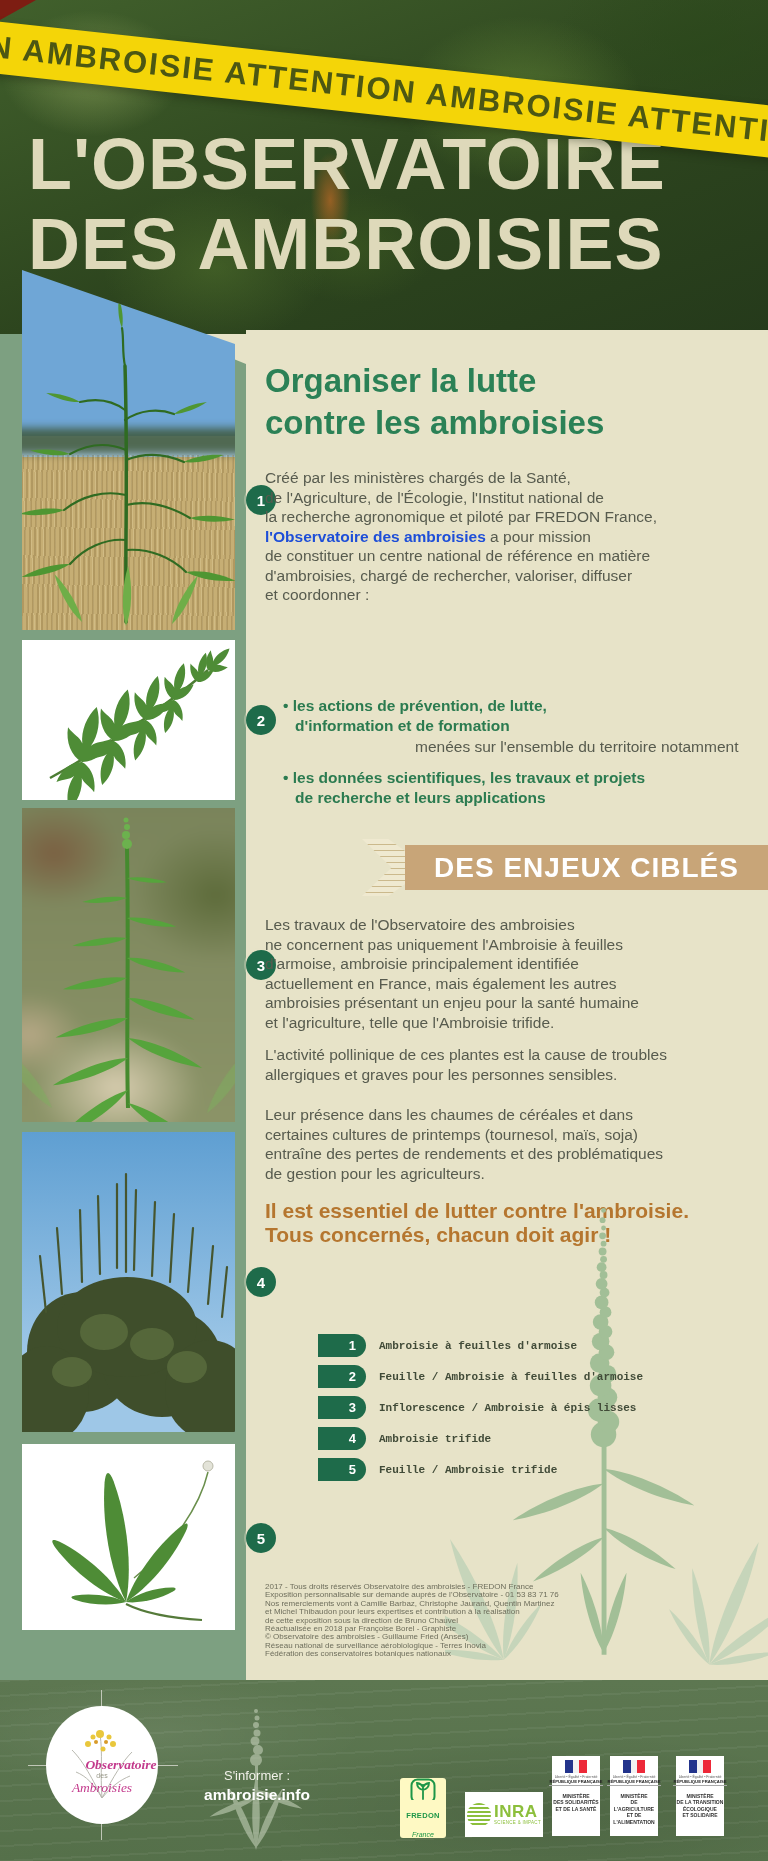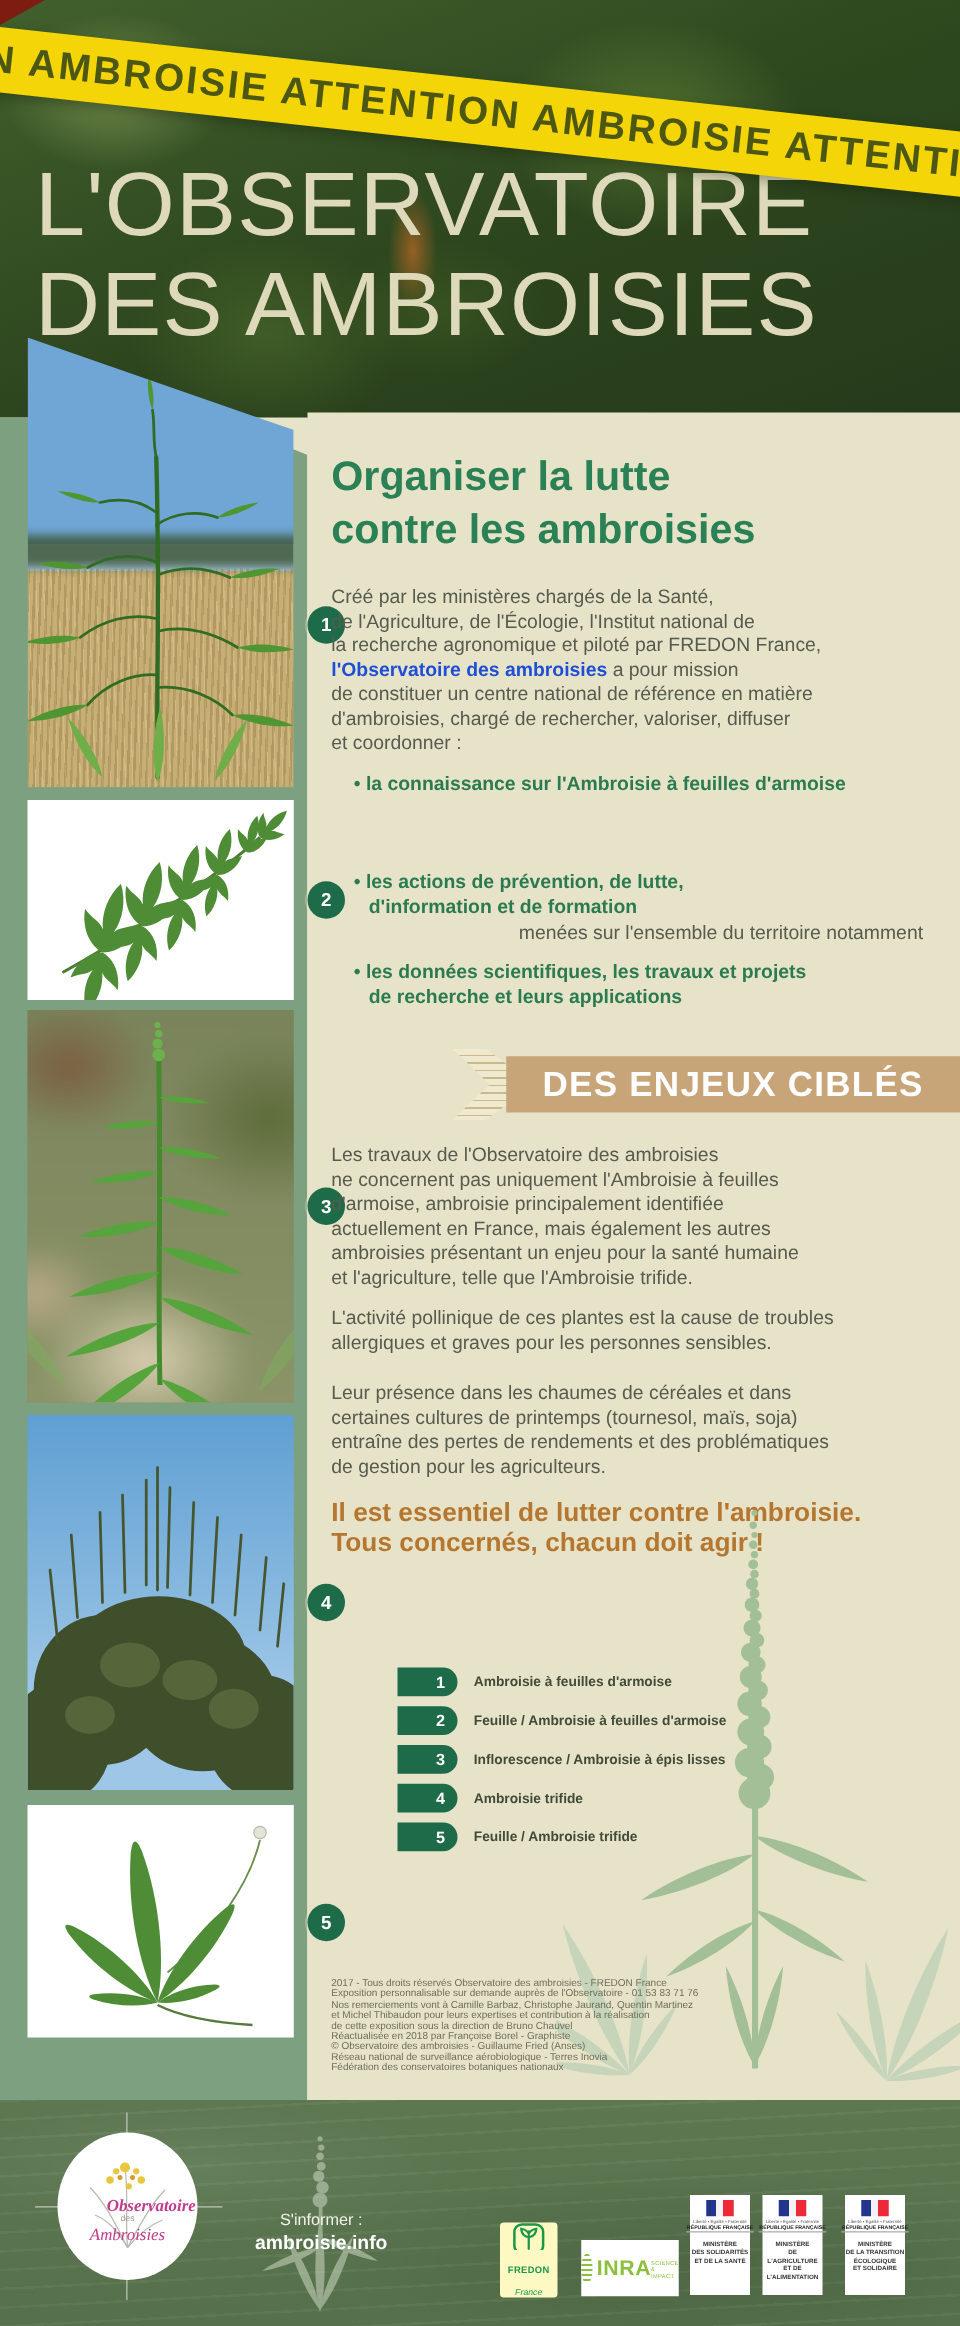--- a/index.html
+++ b/index.html
@@ -16,21 +16,21 @@
       radial-gradient(26px 64px at 43% 60%, rgba(158,98,36,.92), transparent 75%),
       radial-gradient(120px 80px at 46% 74%, rgba(64,94,34,.55), transparent 70%),
       radial-gradient(220px 150px at 92% 14%, rgba(42,72,26,.6), transparent 70%),
       radial-gradient(160px 110px at 28% 80%, rgba(88,122,48,.45), transparent 70%),
       linear-gradient(160deg,#41602c,#2d451e 55%,#253a1b);}
   #red-corner{left:0;top:0;width:0;height:0;border-top:20px solid #7d1d12;border-right:36px solid transparent;}
   #tape{left:-34px;top:18px;width:880px;height:52px;background:#f4d508;
     transform:rotate(6.2deg);transform-origin:left top;display:flex;align-items:center;
     overflow:hidden;white-space:nowrap;color:#4c5713;font-weight:bold;font-size:31px;
     letter-spacing:2px;box-shadow:0 4px 9px rgba(20,30,10,.35);}
-  #title{left:28px;top:124px;font-size:72px;line-height:80px;font-weight:normal;
+  #title{left:28px;top:124px;font-size:72px;line-height:80px;font-weight:bold;
     color:#ded9ba;letter-spacing:1px;}
 
   
   #sidebar{left:0;top:318px;width:246px;height:1362px;background:#7da081;
     clip-path:polygon(0 16px,172px 16px,246px 46px,246px 1362px,0 1362px);}
   #cream{left:246px;top:330px;width:522px;height:1350px;background:#e7e3c8;}
 
   
   .photo{left:22px;width:213px;overflow:hidden;background:#fff;}
   #photo1{top:270px;height:360px;clip-path:polygon(0 0,100% 74px,100% 100%,0 100%);
@@ -77,21 +77,21 @@
   #p-enjeux3{left:265px;top:1105px;width:510px;}
   #callout{left:265px;top:1199px;width:510px;font-size:21px;line-height:24px;
     font-weight:bold;color:#b5762f;}
 
   
   #legend{left:318px;top:1334px;display:flex;flex-direction:column;gap:8px;}
   .legend-row{display:flex;align-items:center;height:23px;}
   .legend-tab{width:48px;height:23px;background:#1e6b4a;border-radius:0 12px 12px 0;
     color:#fff;font-size:13px;font-weight:bold;display:flex;align-items:center;
     justify-content:flex-end;padding-right:10px;box-sizing:border-box;}
-  .legend-label{margin-left:13px;font-size:11px;font-weight:bold;color:#414b38;}
+  .legend-label{margin-left:13px;font-size:11px;font-weight:bold;color:#414b38;font-family:Liberation Mono, monospace;}
 
   #credits{left:265px;top:1583px;width:330px;font-size:8px;line-height:8.4px;color:#6e6e5c;}
 
   
   #footer{left:0;top:1680px;width:768px;height:181px;
     background:
       radial-gradient(300px 80px at 20% 30%, rgba(255,255,255,.07), transparent 70%),
       radial-gradient(420px 110px at 72% 72%, rgba(0,0,0,.10), transparent 70%),
       repeating-linear-gradient(177deg, rgba(255,255,255,.05) 0 2px, transparent 2px 15px),
       linear-gradient(#5d7751,#55704a);}
@@ -109,21 +109,21 @@
   #sinformer-site{position:absolute;left:0;top:88px;width:150px;color:#fff;
     font-size:15.5px;font-weight:bold;}
   #fredon{left:400px;top:1778px;width:46px;height:60px;background:#fef9c3;border-radius:3px;
     display:flex;flex-direction:column;align-items:center;justify-content:center;gap:11px;}
   #fredon .fname{font-size:7.5px;font-weight:bold;color:#1d9648;letter-spacing:.3px;}
   #fredon .fsub{font-size:7px;font-style:italic;color:#1d9648;}
   #inra{left:465px;top:1792px;width:78px;height:45px;background:#fff;display:flex;
     align-items:center;justify-content:center;gap:3px;}
   #inra .sphere{width:24px;height:24px;border-radius:50%;
     background:repeating-linear-gradient(180deg,#8cbf3c 0 2px,#fff 2px 4px);}
-  #inra .itext{display:flex;flex-direction:row;align-items:flex-end;}
+  #inra .itext{display:flex;flex-direction:column;align-items:flex-start;}
   #inra .iname{font-size:17px;font-weight:bold;color:#8cbf3c;line-height:16px;letter-spacing:.5px;}
   #inra .isub{font-size:4.5px;color:#8cbf3c;letter-spacing:.3px;}
   .ministry{top:1756px;width:48px;height:80px;background:#fff;display:flex;
     flex-direction:column;align-items:center;padding-top:4px;box-sizing:border-box;}
   .flag{width:22px;height:13px;
     background:linear-gradient(90deg,#23348c 0 36%,#f2f2f2 36% 62%,#ed2939 62% 100%);}
   .motto{font-size:3.5px;color:#555;margin-top:1.5px;white-space:nowrap;}
   .republic{font-size:4.2px;font-weight:bold;color:#222;border-bottom:.5px solid #aaa;
     padding-bottom:1px;white-space:nowrap;}
   .mname{font-size:5px;line-height:6.5px;font-weight:bold;color:#333;
@@ -297,21 +297,20 @@
 
   <div id="p-intro" class="abs p preline"><span class="preline">Créé par les ministères chargés de la Santé,
 de l'Agriculture, de l'Écologie, l'Institut national de
 la recherche agronomique et piloté par FREDON France,
 </span><b class="preline" style="color:#1d4ed8">l'Observatoire des ambroisies</b><span class="preline"> a pour mission
 de constituer un centre national de référence en matière
 d'ambroisies, chargé de rechercher, valoriser, diffuser
 et coordonner :</span></div>
 
   <div class="bullet abs" style="top:618px">
-    <div class="bullet-head preline">• la connaissance sur l'Ambroisie à feuilles d'armoise</div>
   </div>
   <div class="bullet abs" style="top:696px">
     <div class="bullet-head preline">• les actions de prévention, de lutte,
 d'information et de formation</div>
     <div class="bullet-sub preline">menées sur l'ensemble du territoire notamment</div>
   </div>
   <div class="bullet abs" style="top:768px">
     <div class="bullet-head preline">• les données scientifiques, les travaux et projets
 de recherche et leurs applications</div>
   </div>

